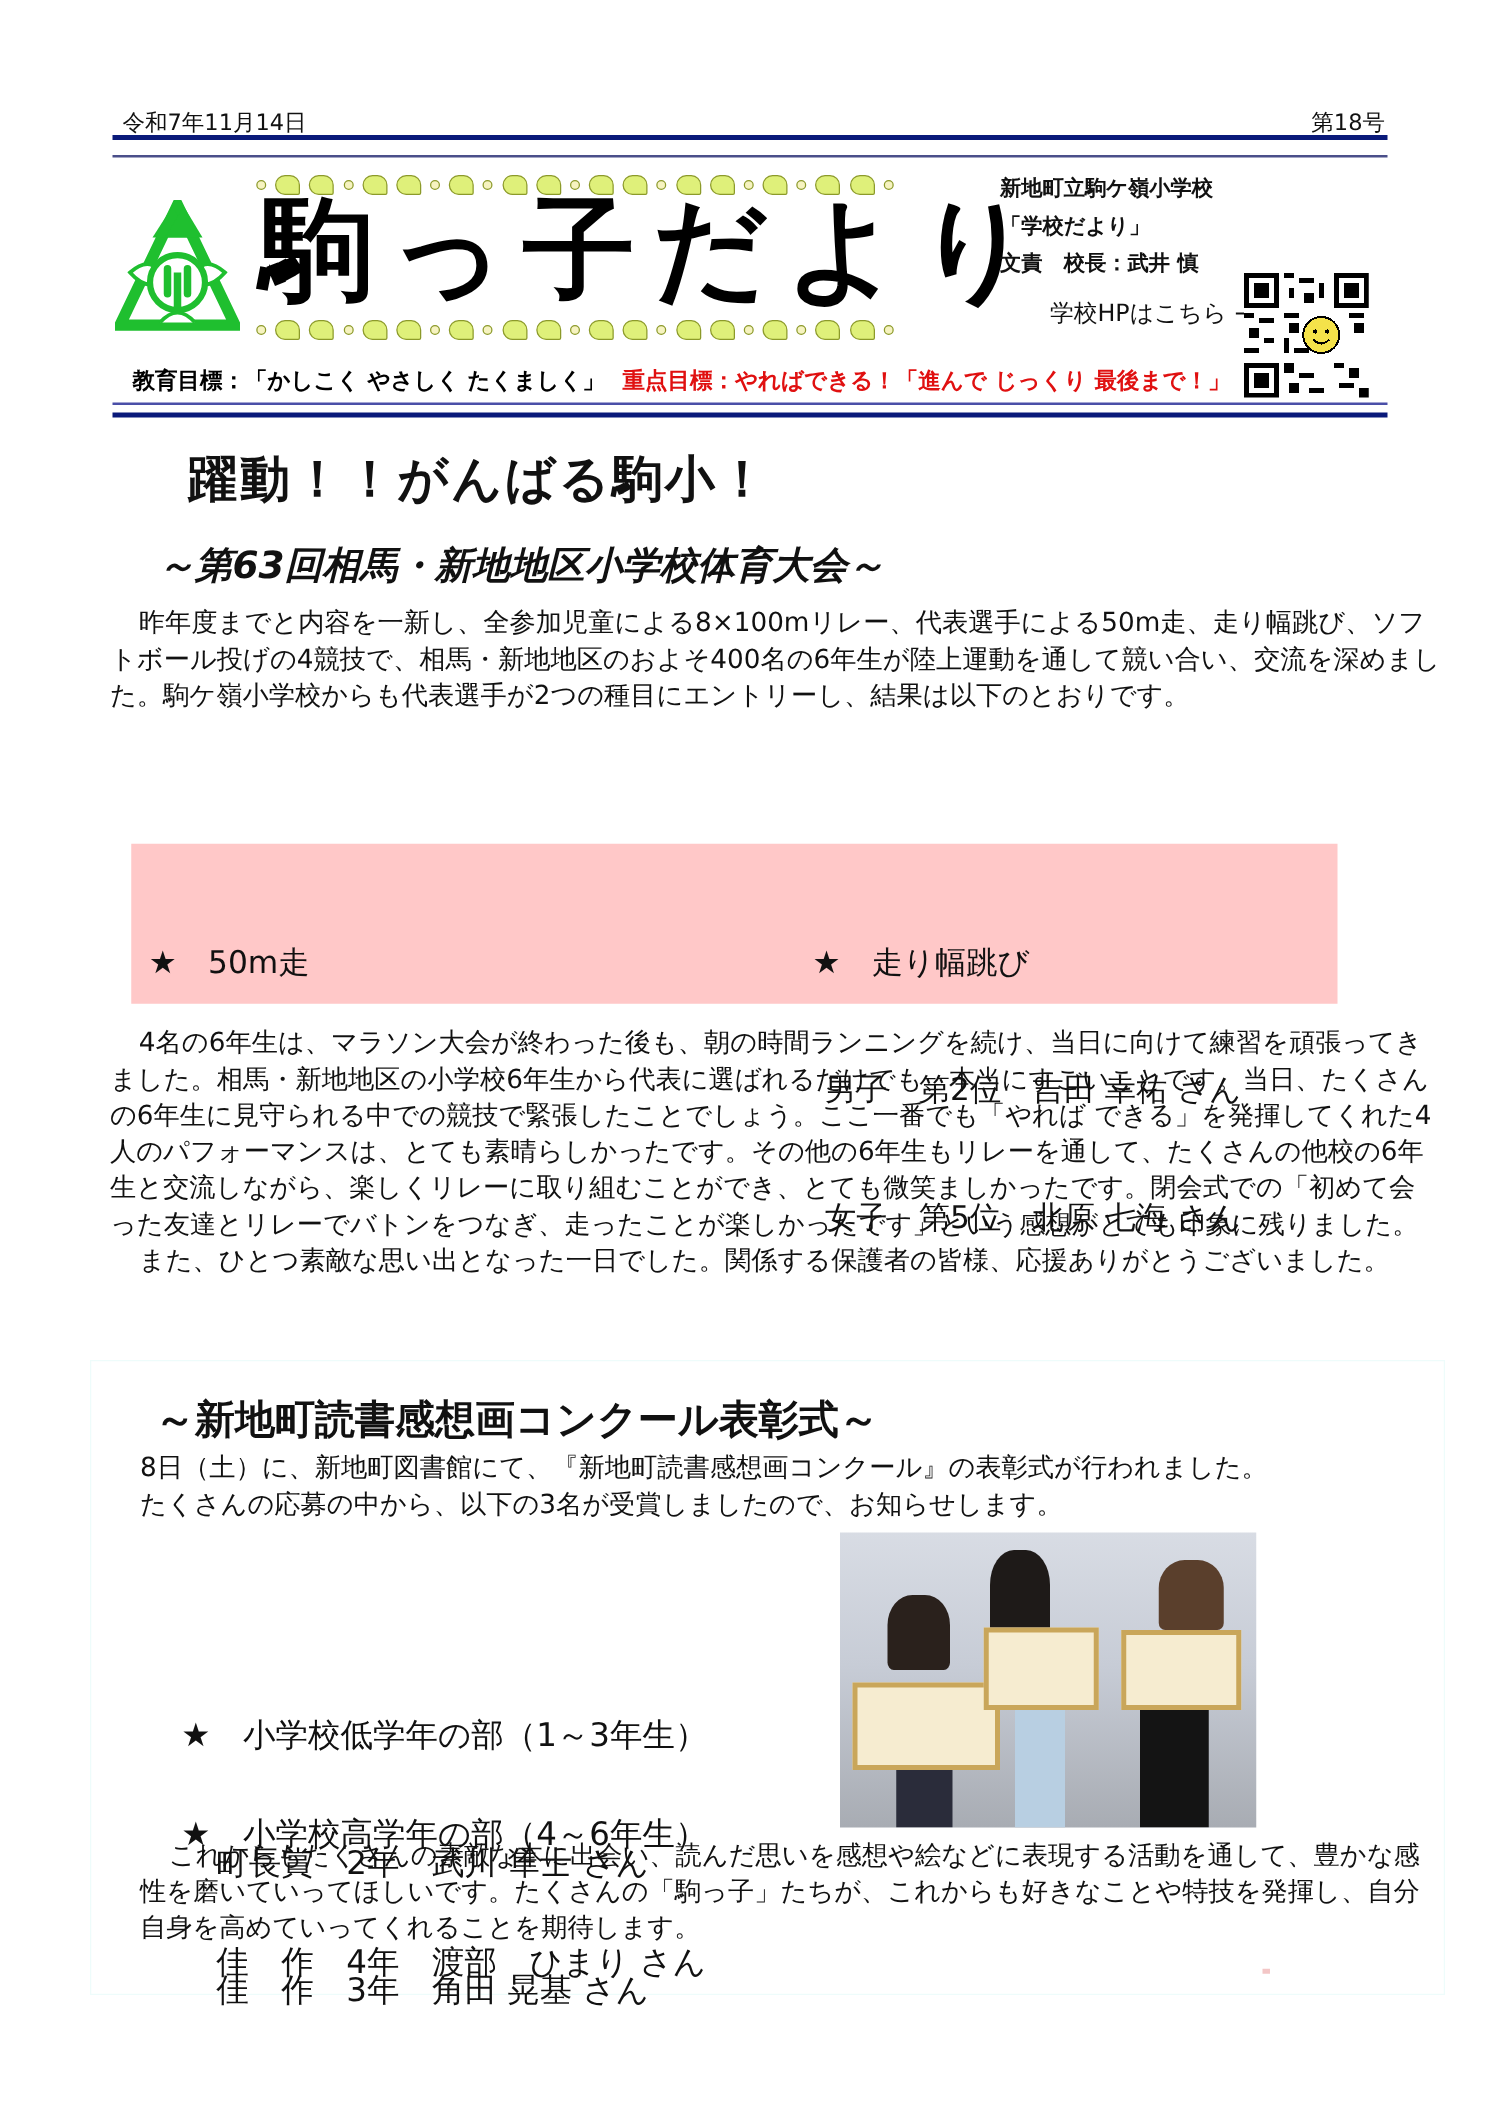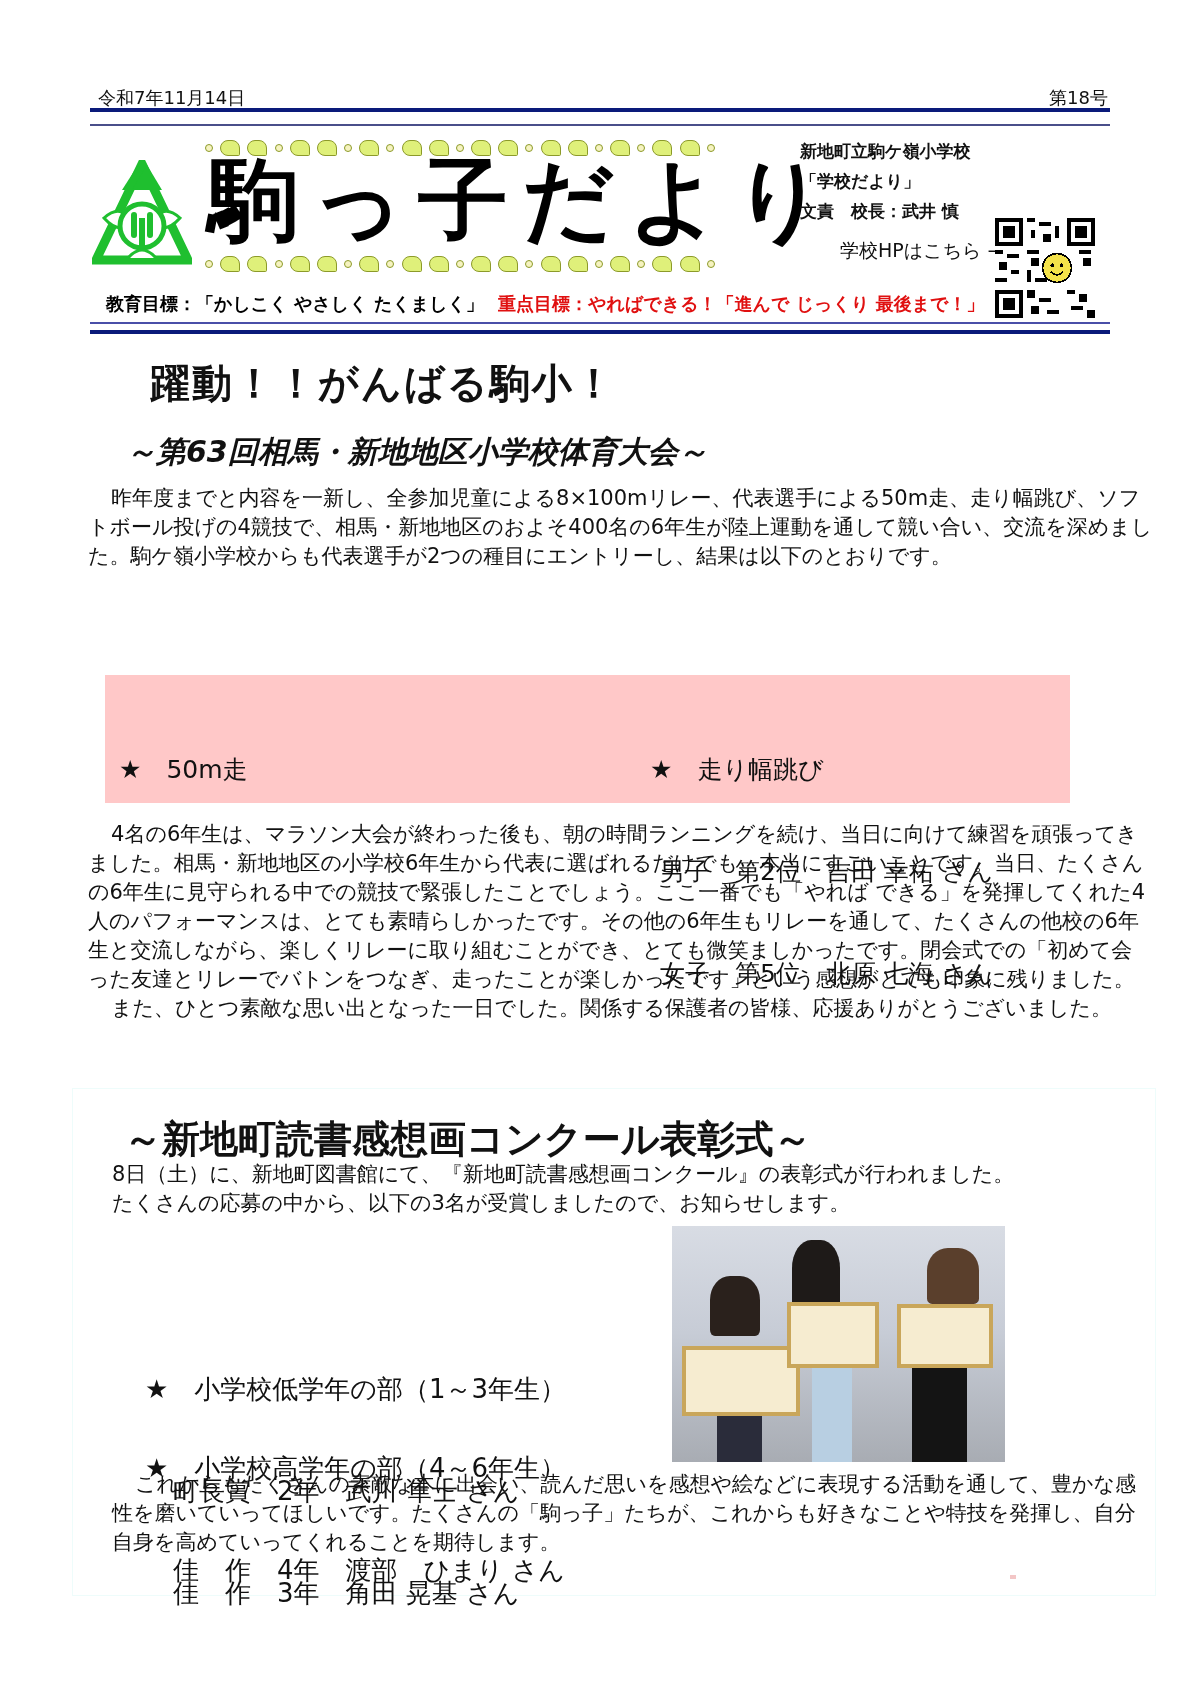--- a/index.html
+++ b/index.html
@@ -37,21 +37,21 @@
   .p1 { top: 484px; }
 
   .results { left: 105px; top: 675px; width: 965px; height: 128px; background: #ffc8c8; }
   .res-col { position: absolute; top: 10px; font-size: 25px; line-height: 34px; white-space: pre; }
   .res-col.left { left: 14px; }
   .res-col.right { left: 545px; }
 
   .p2 { top: 820px; }
 
   .section2 { left: 72px; top: 1088px; width: 1082px; height: 506px; border: 1px solid #eefcfb; background: #ffffff; }
-  .sec2-title { left: 124px; top: 1114px; font-size: 38px; font-weight: bold; }
+  .sec2-title { left: 124px; top: 1114px; font-size: 32px; font-weight: bold; }
   .sec2-intro { left: 112px; top: 1160px; font-size: 21px; line-height: 29px; }
   .award-block { left: 145px; font-size: 26px; line-height: 34px; white-space: pre; }
   .award-a { top: 1304px; }
   .award-b { top: 1383px; }
   .photo { left: 672px; top: 1226px; width: 333px; height: 236px; background: linear-gradient(180deg,#d8dce4 0%,#c7ccd6 45%,#a8acb3 100%); overflow: hidden; }
   .photo .cert { position: absolute; background: #f6ecd0; border: 4px solid #c9a65a; }
   .photo .kid { position: absolute; border-radius: 40% 40% 10% 10%; }
   .p3 { left: 112px; width: 1030px; top: 1470px; }
   .mark { left: 1010px; top: 1575px; width: 6px; height: 4px; background: #f3c6c6; }
 </style>

